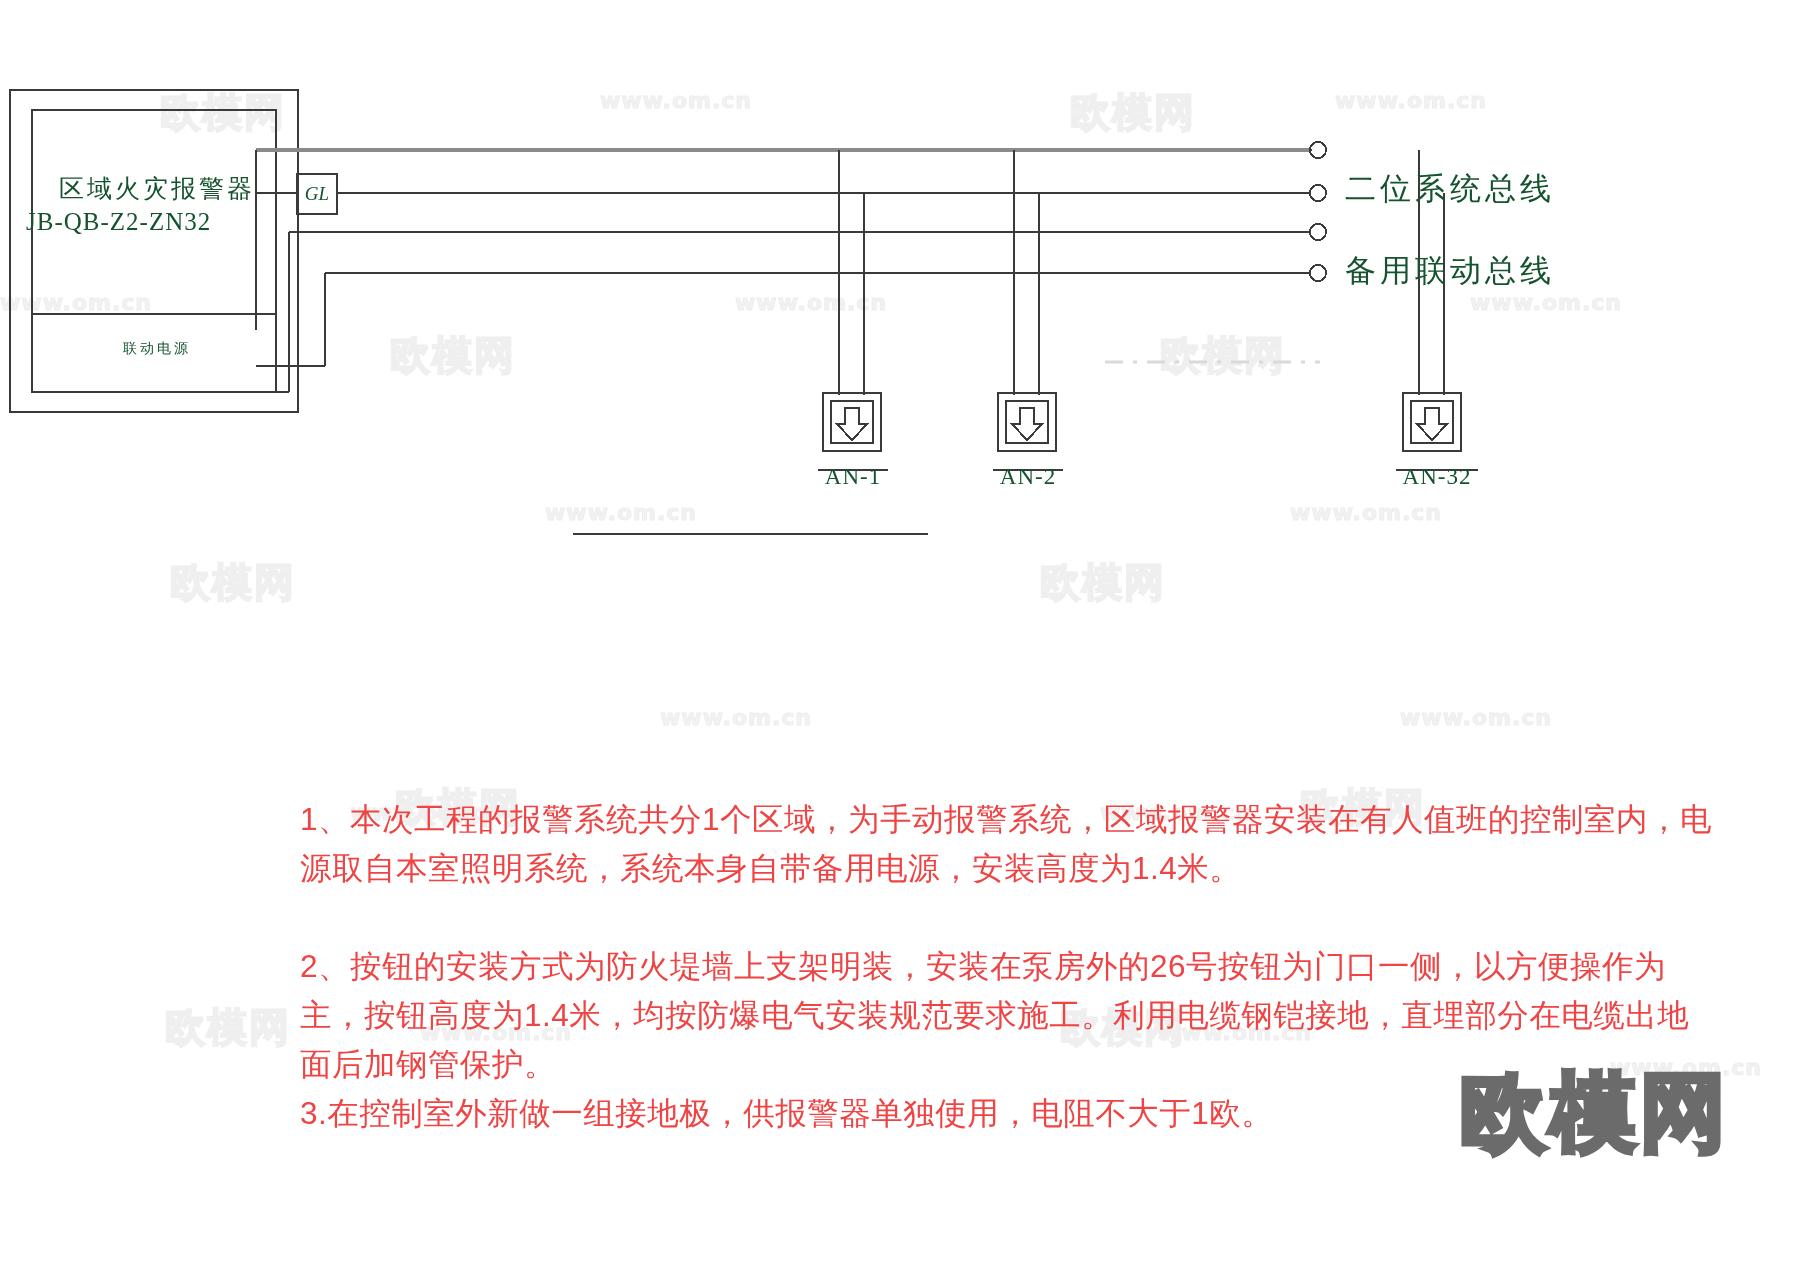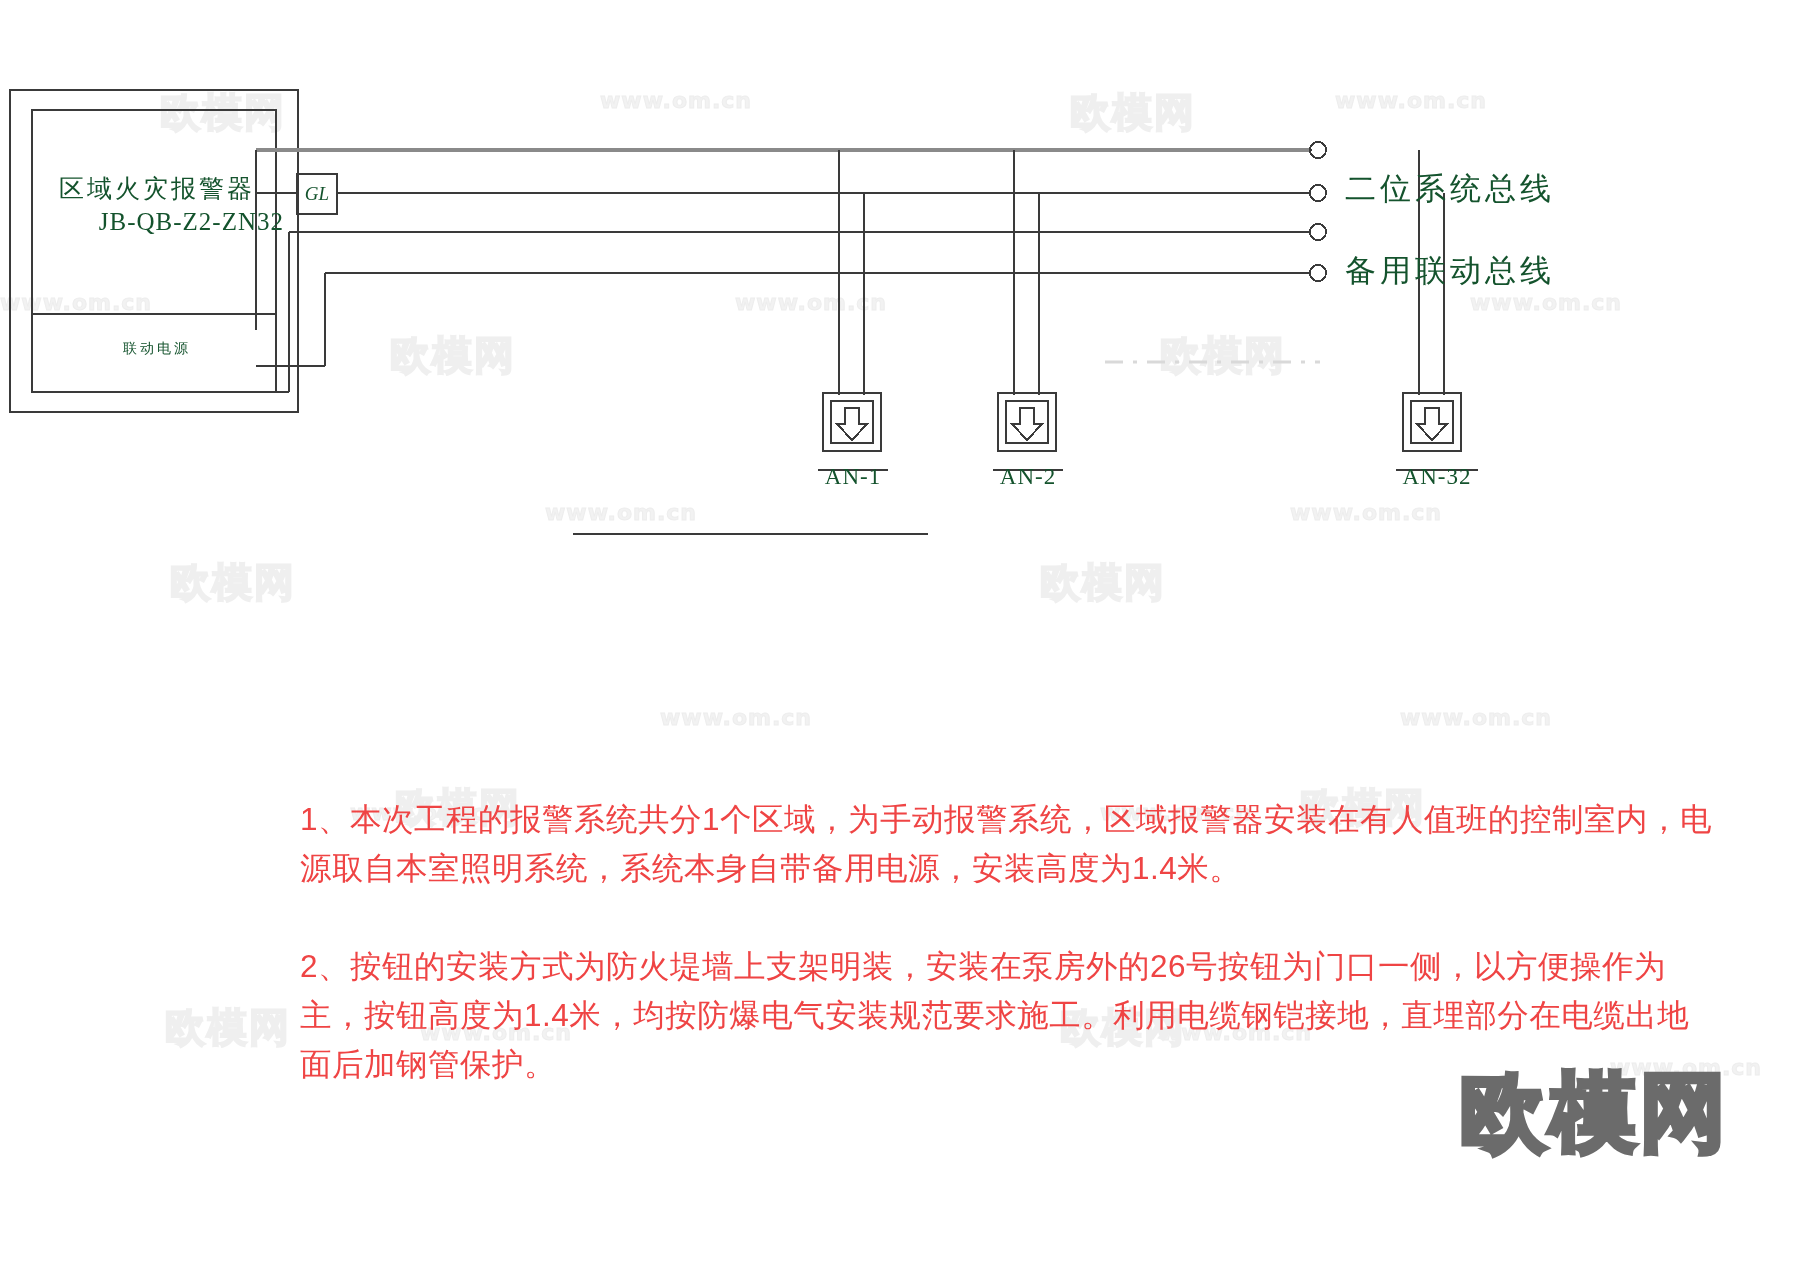--- a/index.html
+++ b/index.html
@@ -207,21 +207,21 @@
       <line x1="993" y1="470" x2="1063" y2="470"></line>
       <line x1="1396" y1="470" x2="1478" y2="470"></line>
 
     </g>
 
     <line x1="1105" y1="362" x2="1320" y2="362" stroke="#d9d9d9" stroke-width="3" stroke-dasharray="18 10 4 10"></line>
   </svg>
 
   <div class="lbl cjk panel-title-cn" style="left:42px; top:172px; width:230px; text-align:center;">区域火灾报警器</div>
 
-  <div class="lbl panel-title-en" style="left:54px; top:208px; width:230px; text-align:right;">JB-QB-Z2-ZN32</div>
+  <div class="lbl panel-title-en" style="left:26px; top:208px; width:230px; text-align:left;">JB-QB-Z2-ZN32</div>
 
   <div class="lbl cjk panel-sub-cn" style="left:42px; top:340px; width:230px; text-align:center;">联动电源</div>
 
   <div class="lbl gl-text" style="left:297px; top:183px; width:40px; text-align:center;font-style:italic;">GL</div>
 
   <div class="lbl cjk bus-label" style="left:1345px; top:168px;">二位系统总线</div>
 
   <div class="lbl cjk bus-label" style="left:1345px; top:250px;">备用联动总线</div>
 
   <div class="lbl an-label" style="left:818px; top:444px; width:70px; text-align:center;">AN-1</div>
@@ -229,16 +229,17 @@
   <div class="lbl an-label" style="left:993px; top:444px; width:70px; text-align:center;">AN-2</div>
 
   <div class="lbl an-label" style="left:1396px; top:444px; width:82px; text-align:center;">AN-32</div>
 
 
 
   <div class="notes-body" style="left:300px; top:795px;">1、本次工程的报警系统共分1个区域，为手动报警系统，区域报警器安装在有人值班的控制室内，电源取自本室照明系统，系统本身自带备用电源，安装高度为1.4米。</div>
 
   <div class="notes-body" style="left:300px; top:942px;">2、按钮的安装方式为防火堤墙上支架明装，安装在泵房外的26号按钮为门口一侧，以方便操作为主，按钮高度为1.4米，均按防爆电气安装规范要求施工。利用电缆钢铠接地，直埋部分在电缆出地面后加钢管保护。</div>
 
+  <div class="notes-body" style="left:300px; top:1089px;">3.在控制室外新做一组接地极，供报警器单独使用，电阻不大于1欧。</div>
 
   <div class="wm-logo" style="left:1460px; top:1055px;">欧模网</div>
 
 </div>
 
 </body></html>

